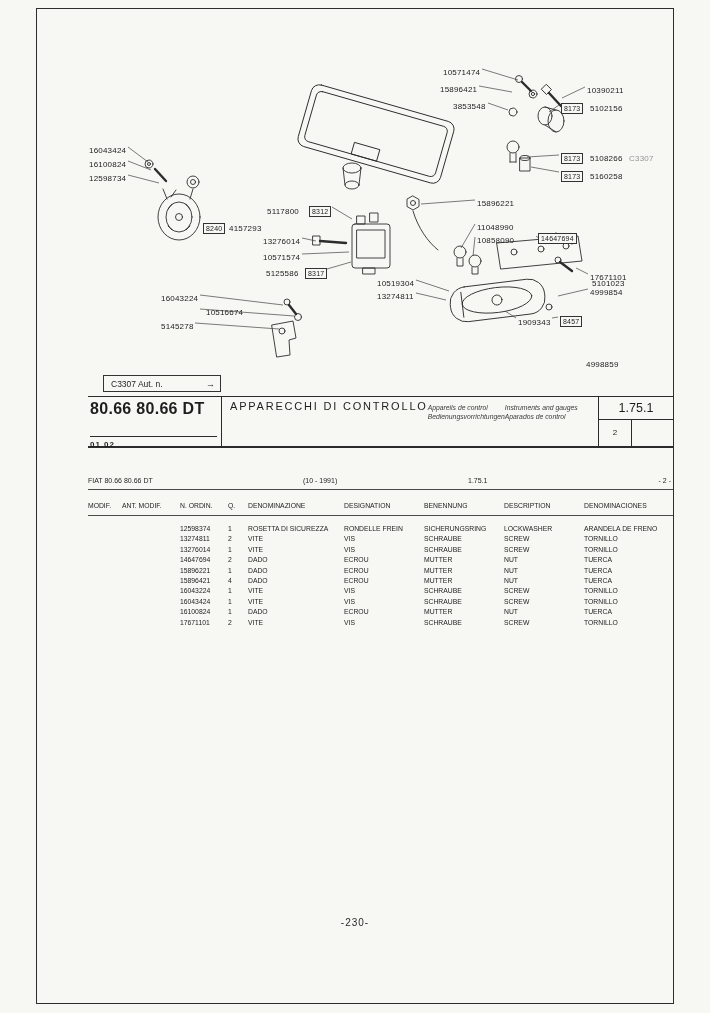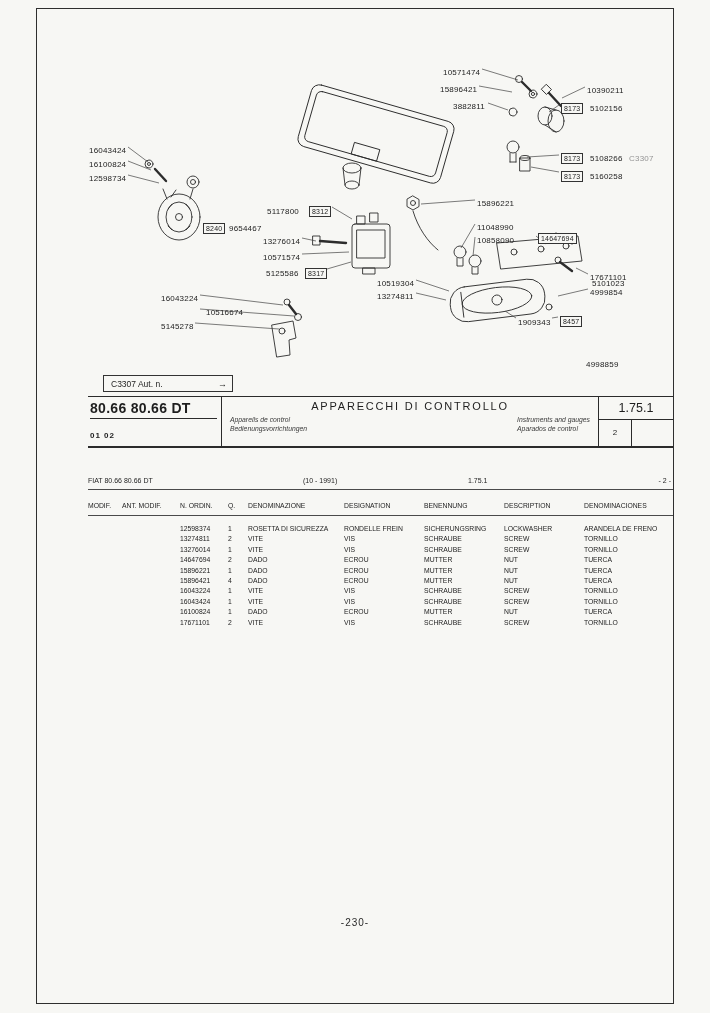--- a/index.html
+++ b/index.html
@@ -7,30 +7,30 @@
   body { font-family:"Liberation Sans", sans-serif; }
   .page { position:relative; width:710px; height:1013px; background:#f7f7f4; color:#1e1e1e; overflow:hidden; margin:0 auto; }
   .frame { position:absolute; left:36px; top:8px; width:638px; height:996px; border:1.3px solid #2e2e2e; }
   .drawing { position:absolute; left:0; top:0; width:710px; height:1013px; }
 
   .labels { position:absolute; left:0; top:4px; width:582px; height:1013px; }
   .dlabel { position:absolute; font-size:8px; line-height:10px; letter-spacing:0.2px; white-space:nowrap; color:#222; }
   .dlabel.boxed { font-size:7px; line-height:9px; border:1px solid #333; padding:0 2px; background:#f7f7f4; }
   .dlabel.muted { color:#949494; }
 
-  .notebox { position:absolute; left:103px; top:375px; width:130px; height:17px; border:1.1px solid #333;
+  .notebox { position:absolute; left:103px; top:375px; width:118px; height:17px; border:1.1px solid #333;
              display:flex; align-items:center; justify-content:space-between; padding:0 5px 0 7px; font-size:8.5px; }
   .notebox .arrow { font-size:9px; }
 
   .titleblock { position:absolute; left:88px; top:396px; width:585px; height:52px;
                 border-top:1.3px solid #2b2b2b; border-bottom:2px solid #2b2b2b; display:flex; }
   .tb-left { width:134px; border-right:1.1px solid #2b2b2b; padding:2px 4px 0 2px; }
-  .tb-model { font-weight:bold; font-size:14px; letter-spacing:0.3px; border-bottom:1.2px solid #2b2b2b; padding:1px 0 2px 0; }
-  .tb-code { font-weight:bold; font-size:8px; margin-top:12px; letter-spacing:1px; }
-  .tb-center { flex:1; padding:3px 8px 10px 8px; display:flex; flex-direction:column; }
+  .tb-model { font-weight:bold; font-size:16px; letter-spacing:0.3px; border-bottom:1.2px solid #2b2b2b; padding:1px 0 18px 0; }
+  .tb-code { font-weight:bold; font-size:8px; margin-top:3px; letter-spacing:1px; }
+  .tb-center { flex:1; padding:3px 8px 10px 8px; display:flex; flex-direction:row; }
   .tb-title { text-align:center; font-size:11px; letter-spacing:1.8px; }
   .tb-subs { display:flex; justify-content:space-between; margin-top:4px; font-size:6.8px; font-style:italic; color:#3a3a3a; line-height:8.5px; }
   .tb-right { width:75px; border-left:1.1px solid #2b2b2b; display:flex; flex-direction:column; }
   .tb-ref { height:23px; border-bottom:1.1px solid #2b2b2b; text-align:center; font-size:12.5px; padding-top:4px; }
   .tb-sheetrow { flex:1; display:flex; }
   .tb-sheet { width:33px; border-right:1.1px solid #2b2b2b; text-align:center; font-size:8px; padding-top:8px; }
 
   .meta { position:absolute; left:88px; top:474px; width:585px; height:16px; font-size:7px; border-bottom:1px solid #4a4a4a; }
   .m1 { position:absolute; left:0; top:3px; }
   .m2 { position:absolute; left:215px; top:3px; }
@@ -164,36 +164,36 @@
       <line x1="195" y1="323" x2="279" y2="329"></line>
       <line x1="516" y1="318" x2="505" y2="311"></line>
       <line x1="552" y1="318" x2="558" y2="317"></line>
     </g>
   </svg>
 
   <div class="labels">
       <div class="dlabel" style="left: 443px; top: 64px;">10571474</div>
       <div class="dlabel" style="left: 440px; top: 81px;">15896421</div>
       <div class="dlabel" style="left: 587px; top: 82px;">10390211</div>
-      <div class="dlabel" style="left: 453px; top: 98px;">3882811</div>
+      <div class="dlabel" style="left: 453px; top: 98px;">3853548</div>
       <div class="dlabel boxed" style="left: 561px; top: 99px;">8173</div>
       <div class="dlabel" style="left: 590px; top: 100px;">5102156</div>
       <div class="dlabel" style="left: 89px; top: 142px;">16043424</div>
       <div class="dlabel" style="left: 89px; top: 156px;">16100824</div>
       <div class="dlabel" style="left: 89px; top: 170px;">12598734</div>
       <div class="dlabel boxed" style="left: 561px; top: 149px;">8173</div>
       <div class="dlabel" style="left: 590px; top: 150px;">5108266</div>
       <div class="dlabel muted" style="left: 629px; top: 150px;">C3307</div>
       <div class="dlabel boxed" style="left: 561px; top: 167px;">8173</div>
       <div class="dlabel" style="left: 590px; top: 168px;">5160258</div>
       <div class="dlabel" style="left: 267px; top: 203px;">5117800</div>
       <div class="dlabel boxed" style="left: 309px; top: 202px;">8312</div>
       <div class="dlabel" style="left: 477px; top: 195px;">15896221</div>
       <div class="dlabel boxed" style="left: 203px; top: 219px;">8240</div>
-      <div class="dlabel" style="left: 229px; top: 220px;">9654467</div>
+      <div class="dlabel" style="left: 229px; top: 220px;">4157293</div>
       <div class="dlabel" style="left: 263px; top: 233px;">13276014</div>
       <div class="dlabel" style="left: 477px; top: 219px;">11048990</div>
       <div class="dlabel" style="left: 477px; top: 232px;">10858090</div>
       <div class="dlabel boxed" style="left: 538px; top: 229px;">14647694</div>
       <div class="dlabel" style="left: 592px; top: 231px; margin-top: 44px;">5101023</div>
       <div class="dlabel" style="left: 263px; top: 249px;">10571574</div>
       <div class="dlabel" style="left: 266px; top: 265px;">5125586</div>
       <div class="dlabel boxed" style="left: 305px; top: 264px;">8317</div>
       <div class="dlabel" style="left: 377px; top: 275px;">10519304</div>
       <div class="dlabel" style="left: 377px; top: 288px;">13274811</div>

